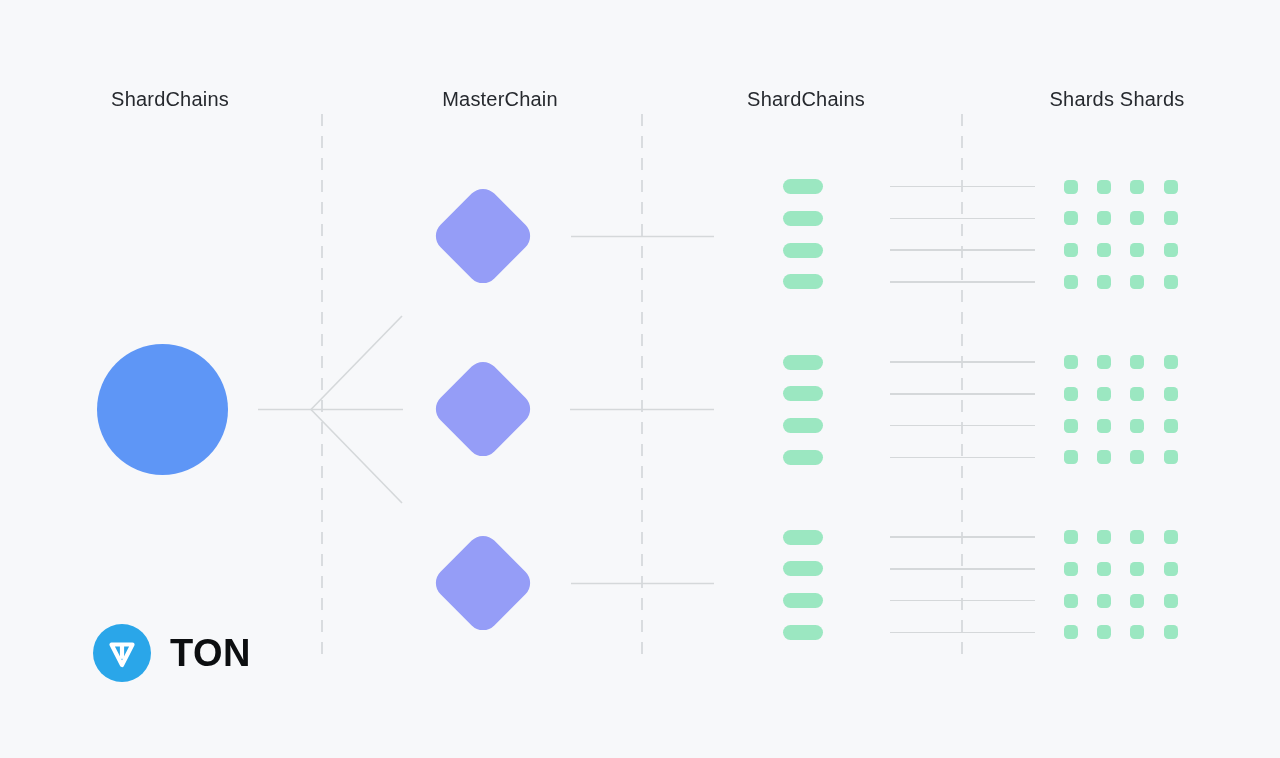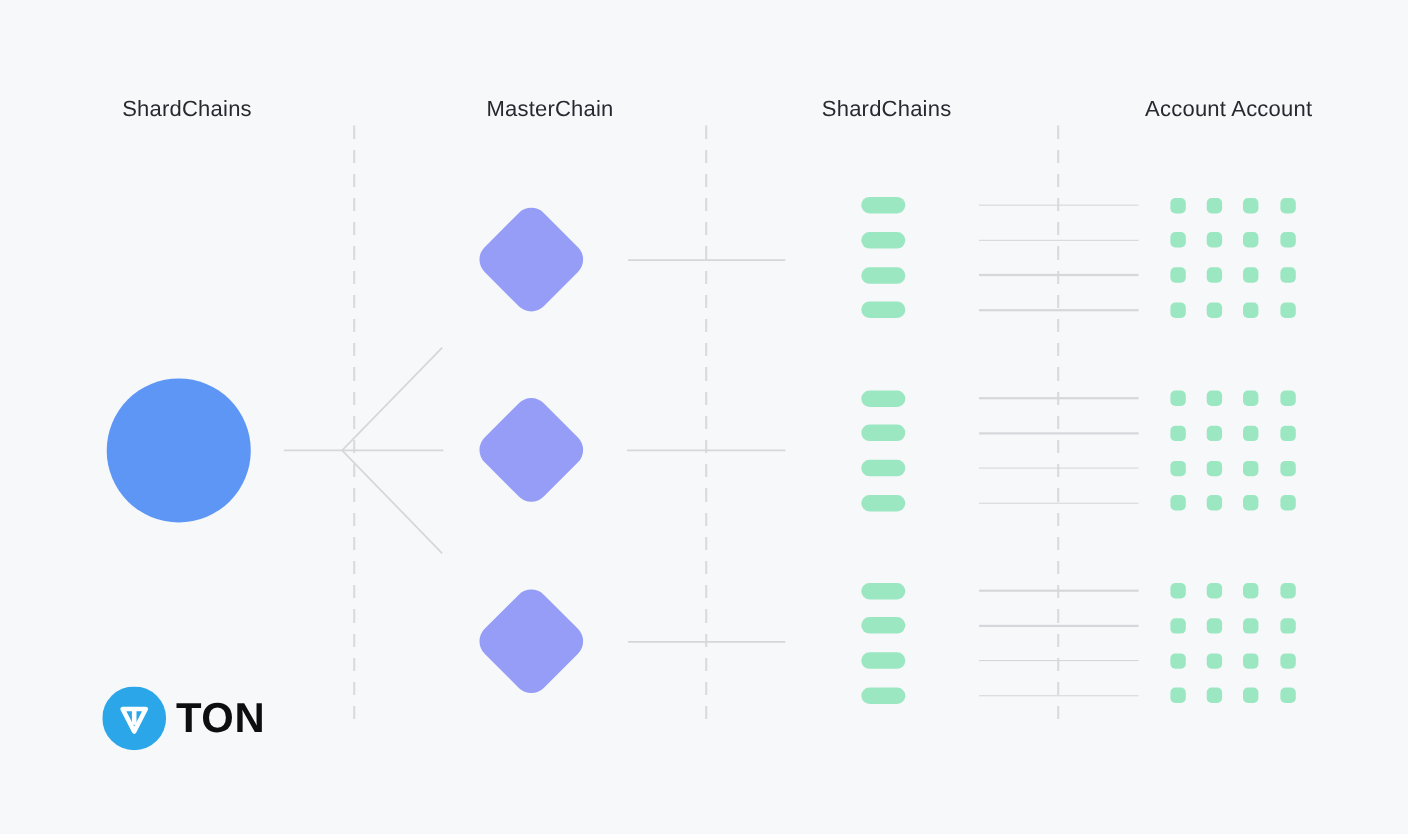--- a/index.html
+++ b/index.html
@@ -48,38 +48,38 @@
     width:145px; height:1.5px;
     background: var(--connector-gray, #d5d8da);
   }
   .account-cell {
     position:absolute;
     width:14px; height:14px; border-radius:4.5px;
     background: var(--shard-green, #9be7c1);
   }
   .ton-logo {
     position:absolute; left:93px; top:624px;
-    display:flex; align-items:center; gap:9px;
+    display:flex; align-items:center; gap:19px;
   }
   .ton-wordmark {
     font-size:38px; font-weight:bold;
     color: var(--ton-text, #0c0e10);
     letter-spacing:0.5px;
     line-height:58px;
   }
 </style>
 </head>
 <body>
 
 <div class="page">
 
   <div class="col-title" style="left:170px">ShardChains</div>
   <div class="col-title" style="left:500px">MasterChain</div>
   <div class="col-title" style="left:806px">ShardChains</div>
-  <div class="col-title" style="left:1117px">Account Account</div>
+  <div class="col-title" style="left:1117px">Shards Shards</div>
 
   <div class="dash-guide" style="left:320.5px"></div>
   <div class="dash-guide" style="left:640.5px"></div>
   <div class="dash-guide" style="left:960.5px"></div>
 
   <svg class="lines-overlay" width="1280" height="758" viewBox="0 0 1280 758" fill="none">
     <g stroke="#d5d8da" stroke-width="1.6">
       <line x1="258" y1="409.5" x2="403" y2="409.5"></line>
       <line x1="311" y1="409.5" x2="402" y2="316"></line>
       <line x1="311" y1="409.5" x2="402" y2="503"></line>

